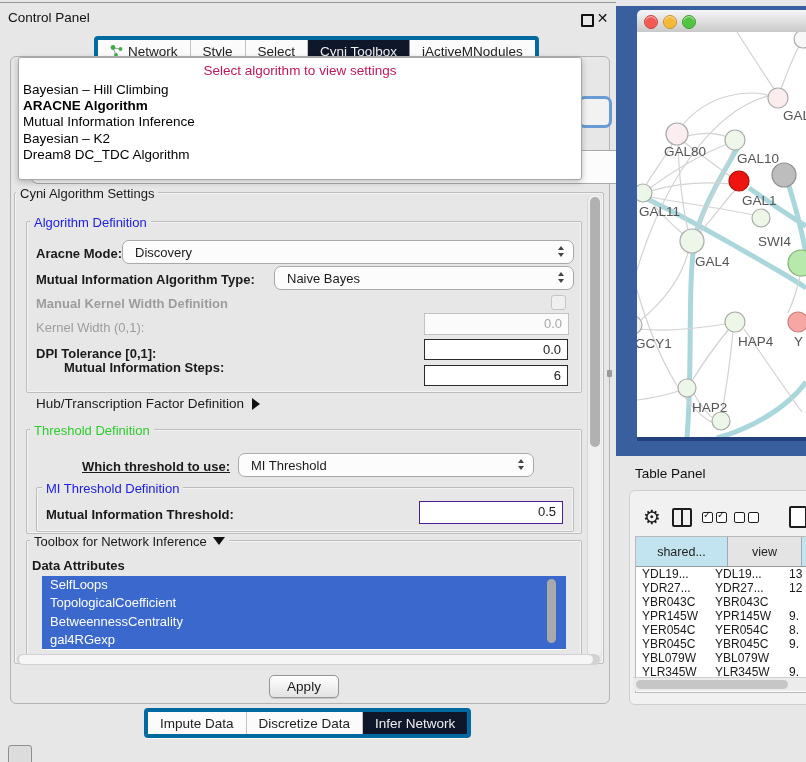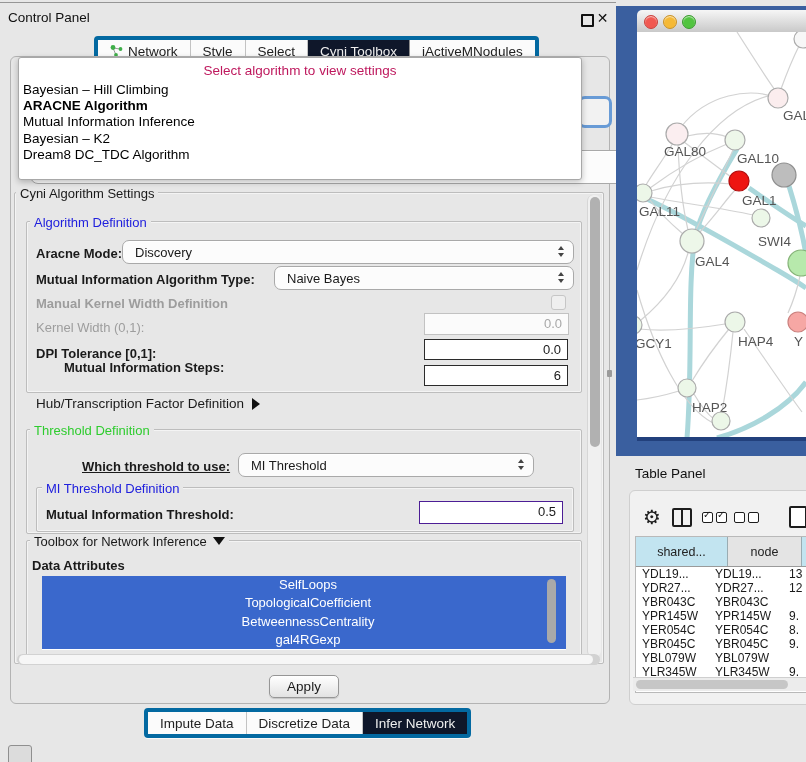--- a/index.html
+++ b/index.html
@@ -41,21 +41,21 @@
   .lbl{font-size:13px;font-weight:bold;white-space:nowrap;}
   .dis{color:#9d9d9d;}
   .field{background:#fff;text-align:right;padding:0 6px;line-height:20px;font-size:13px;}
   .f-strong{border:1.5px solid #2b2b2b;}
   .f-dis{border:1px solid #c2c2c2;background:#fbfbfb;color:#a8a8a8;}
   .f-norm{border:1px solid #4c1d95;}
   .chk{width:13px;height:13px;border:1px solid #c6c6c6;border-radius:3px;background:#efefef;}
   .tri-right{display:inline-block;width:0;height:0;border-top:6px solid transparent;border-bottom:6px solid transparent;border-left:8px solid #111;margin-left:8px;vertical-align:-2px;}
   .tri-down{display:inline-block;width:0;height:0;border-left:6px solid transparent;border-right:6px solid transparent;border-top:8px solid #111;margin-left:6px;vertical-align:1px;}
   
-  .attr-list{left:42px;top:576px;width:524px;height:74px;background:#fff;overflow:hidden;text-align:center;}
+  .attr-list{left:42px;top:576px;width:524px;height:74px;background:#fff;overflow:hidden;}
   .attr-item{height:18.3px;line-height:18.3px;background:#3a68cc;color:#fff;padding-left:8px;font-size:13px;}
   
   .sb-v-track{background:#f0f0f0;border-left:1px solid #d6d6d6;border-radius:6px;}
   .sb-thumb{background:#b1b1b1;border-radius:5px;}
   .hsb-track{background:#d2d2d2;border-radius:6px;}
   .hsb-thumb{background:#f6f6f6;border-radius:5px;}
   
   .btn{border:1px solid #969696;border-radius:5px;background:linear-gradient(#ffffff,#e2e2e2);text-align:center;font-size:13.5px;line-height:21px;box-shadow:0 1px 1px rgba(0,0,0,.15);}
   
   .net-frame{left:616px;top:6px;width:190px;height:450px;background:#3a5f9f;}
@@ -317,21 +317,21 @@
     <span class="mini-box"><span class="tick">✓</span></span><span class="mini-box"><span class="tick">✓</span></span>
   </div>
   <div class="abs" style="left:734px;top:511px;">
     <span class="mini-box"></span><span class="mini-box"></span>
   </div>
   <div class="abs" style="left:789px;top:506px;width:14px;height:18px;border:2px solid #1d1d1d;border-radius:2px;background:#fff;"></div>
 
   <div class="abs tbl">
     <div class="th-row">
         <div class="th hl" style="width: 92px;">shared...</div>
-        <div class="th" style="width: 74px;">node</div>
+        <div class="th" style="width: 74px;">view</div>
         <div class="th hl" style="width: 60px;">A</div>
       </div>
     <div id="tbl-body">
         <div class="tr">
           <div class="td" style="width: 73px;">YDL19...</div>
           <div class="td" style="width: 74px;">YDL19...</div>
           <div class="td" style="width: 60px;">13</div>
         </div>
         <div class="tr">
           <div class="td" style="width: 73px;">YDR27...</div>

